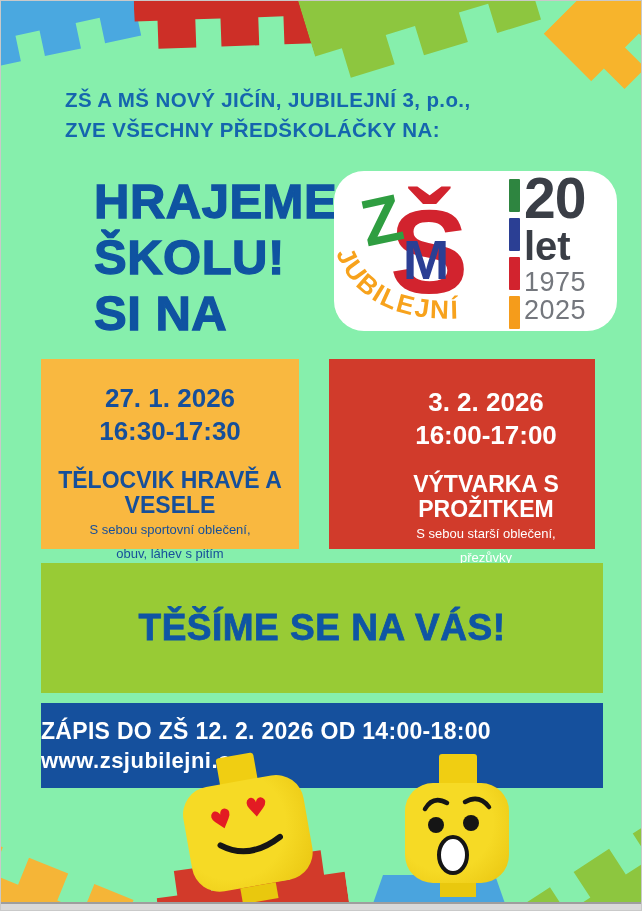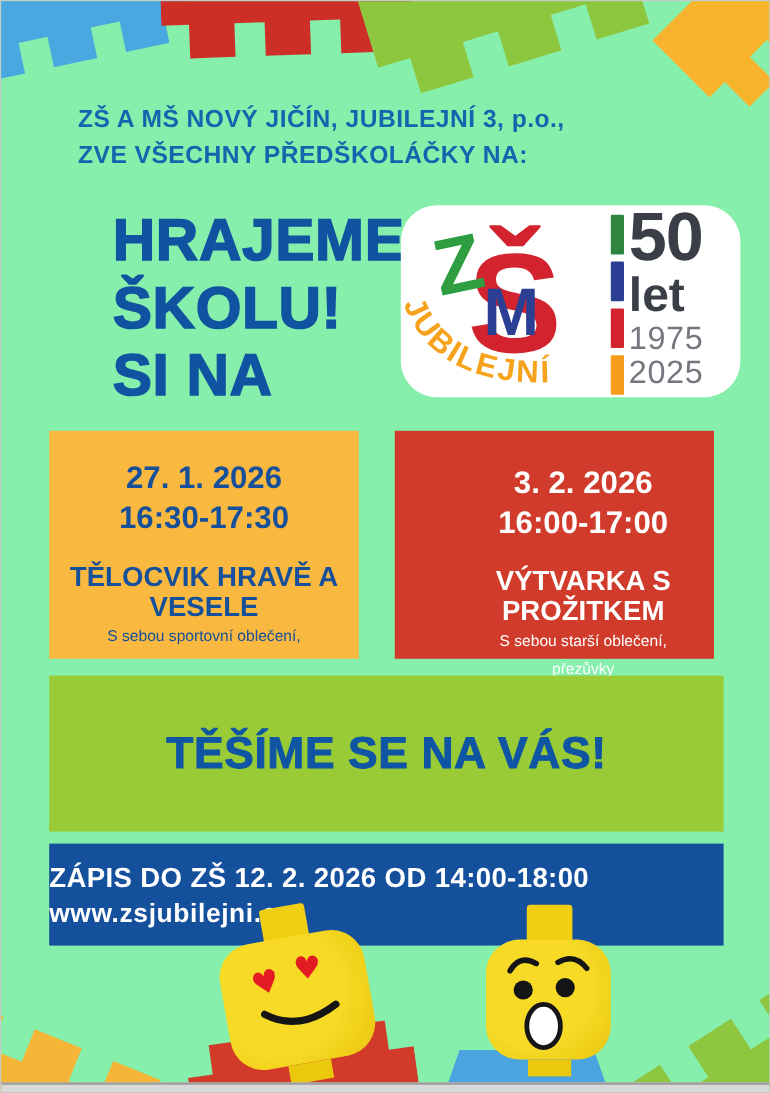--- a/index.html
+++ b/index.html
@@ -162,32 +162,33 @@
         <textPath href="#jub-arc">JUBILEJNÍ</textPath>
       </text>
     </svg>
     <div class="logo-dashes">
       <div class="dash-green"></div>
       <div class="dash-blue"></div>
       <div class="dash-red"></div>
       <div class="dash-orange"></div>
     </div>
     <div class="logo-years">
-      <div class="logo-50">50</div>
+      <div class="logo-50">20</div>
       <div class="logo-let">let</div>
       <div class="logo-y1">1975</div>
       <div class="logo-y2">2025</div>
     </div>
   </div>
 
   <div class="event-box event-yellow">
     <div class="event-date">27. 1. 2026</div>
     <div class="event-time">16:30-17:30</div>
     <div class="event-heading">TĚLOCVIK HRAVĚ A VESELE</div>
     <div class="event-note">S sebou sportovní oblečení,</div>
+    <div class="event-note">obuv, láhev s pitím</div>
   </div>
 
   <div class="event-box event-red">
     <div class="event-date">3. 2. 2026</div>
     <div class="event-time">16:00-17:00</div>
     <div class="event-heading">VÝTVARKA S PROŽITKEM</div>
     <div class="event-note">S sebou starší oblečení,</div>
     <div class="event-note">přezůvky</div>
   </div>
 

